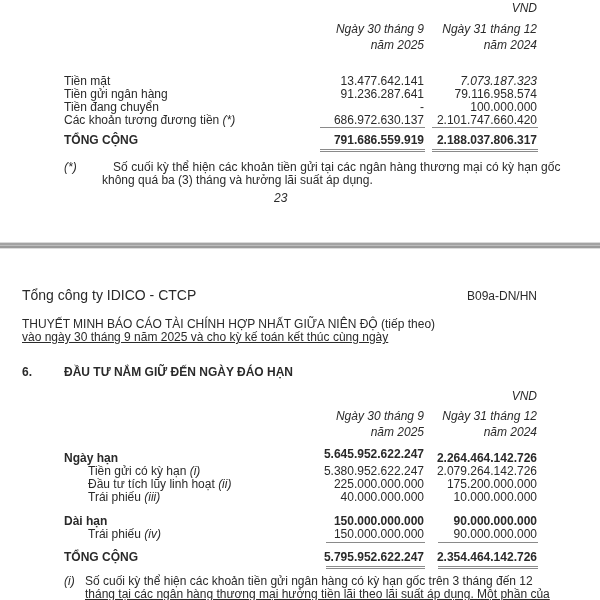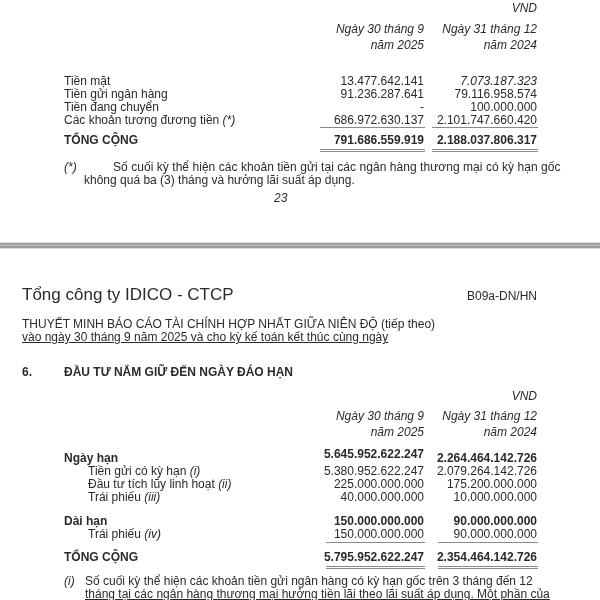--- a/index.html
+++ b/index.html
@@ -60,30 +60,30 @@
     <span class="num2" style="top:134px;">2.188.037.806.317</span>
   </div>
   <div class="dline" style="left:320px; width:105px; top:149px;"></div>
   <div class="dline" style="left:320px; width:105px; top:151px;"></div>
   <div class="dline" style="left:432px; width:106px; top:149px;"></div>
   <div class="dline" style="left:432px; width:106px; top:151px;"></div>
 
   <div class="t12">
     <span class="abs it" style="left:64px; top:161px;">(*)</span>
     <span class="abs" style="left:85px; top:161px; letter-spacing:0.05px;margin-left:28px;">Số cuối kỳ thể hiện các khoản tiền gửi tại các ngân hàng thương mại có kỳ hạn gốc</span>
-    <span class="abs" style="left:84px; top:174px;text-align:center;">không quá ba (3) tháng và hưởng lãi suất áp dụng.</span>
+    <span class="abs" style="left:102px; top:174px;text-align:center;">không quá ba (3) tháng và hưởng lãi suất áp dụng.</span>
   </div>
 
   <div class="abs t12 it" style="left:274px; top:192px;">23</div>
 </div>
 
 <div class="sep"></div>
 
 <div>
-  <div class="abs" style="left:22px; top:286px; font-size:17px; line-height:18px; color:#2a2a2a;">Tổng công ty IDICO - CTCP</div>
+  <div class="abs" style="left:22px; top:286px; font-size:14px; line-height:18px; color:#2a2a2a;">Tổng công ty IDICO - CTCP</div>
   <div class="abs t12" style="right:63px; top:290px;">B09a-DN/HN</div>
 
   <div class="abs t12" style="left:22px; top:318px;"><span>THUYẾT MINH BÁO CÁO TÀI CHÍNH HỢP NHẤT GIỮA NIÊN ĐỘ</span><span> (tiếp theo)</span></div>
   <div class="abs t12" style="left:22px; top:331px;text-decoration:underline;">vào ngày 30 tháng 9 năm 2025 và cho kỳ kế toán kết thúc cùng ngày</div>
 
   <div class="abs t12 b" style="left:22px; top:366px;">6.</div>
   <div class="abs t12 b" style="left:64px; top:366px;">ĐẦU TƯ NẮM GIỮ ĐẾN NGÀY ĐÁO HẠN</div>
 
   <div class="abs t12 it" style="right:63px; top:390px;">VND</div>
 

